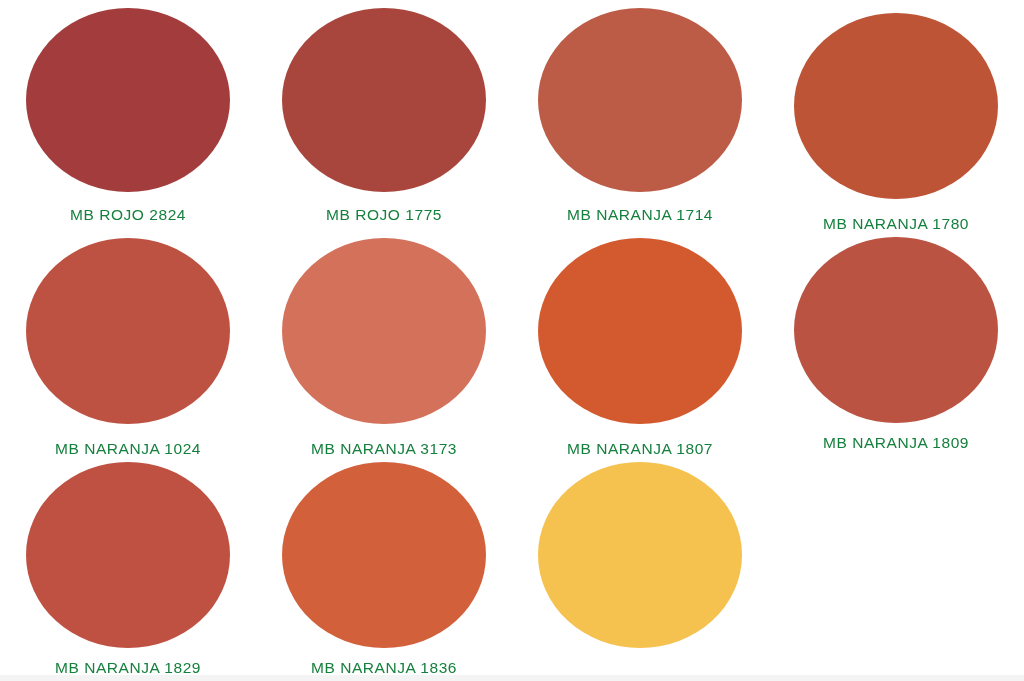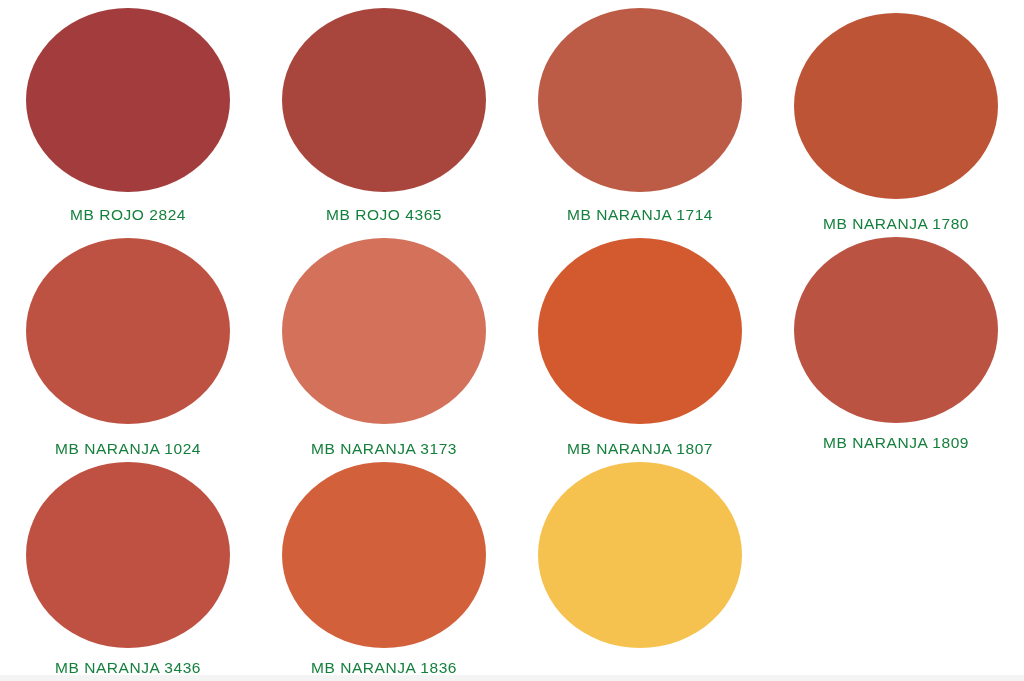--- a/index.html
+++ b/index.html
@@ -72,21 +72,21 @@
 </head>
 <body>
 
 <div id="swatch-grid">
     <div class="swatch-cell row-1">
       <div class="swatch-circle" style="background-color: rgb(163, 60, 60);"></div>
       <div class="swatch-label">MB ROJO 2824</div>
     </div>
     <div class="swatch-cell row-1">
       <div class="swatch-circle" style="background-color: rgb(168, 69, 60);"></div>
-      <div class="swatch-label">MB ROJO 4365</div>
+      <div class="swatch-label">MB ROJO 1775</div>
     </div>
     <div class="swatch-cell row-1">
       <div class="swatch-circle" style="background-color: rgb(188, 91, 70);"></div>
       <div class="swatch-label">MB NARANJA 1714</div>
     </div>
     <div class="swatch-cell row-2">
       <div class="swatch-circle" style="background-color: rgb(189, 84, 54);"></div>
       <div class="swatch-label">MB NARANJA 1780</div>
     </div>
     <div class="swatch-cell row-2">
@@ -100,21 +100,21 @@
     <div class="swatch-cell row-2">
       <div class="swatch-circle" style="background-color: rgb(210, 90, 46);"></div>
       <div class="swatch-label">MB NARANJA 1807</div>
     </div>
     <div class="swatch-cell row-3">
       <div class="swatch-circle" style="background-color: rgb(187, 83, 67);"></div>
       <div class="swatch-label">MB NARANJA 1809</div>
     </div>
     <div class="swatch-cell row-3">
       <div class="swatch-circle" style="background-color: rgb(190, 81, 65);"></div>
-      <div class="swatch-label">MB NARANJA 3436</div>
+      <div class="swatch-label">MB NARANJA 1829</div>
     </div>
     <div class="swatch-cell row-3">
       <div class="swatch-circle" style="background-color: rgb(210, 97, 59);"></div>
       <div class="swatch-label">MB NARANJA 1836</div>
     </div>
     <div class="swatch-cell row-3">
       <div class="swatch-circle" style="background-color: rgb(245, 193, 79);"></div>
     </div>
   </div>
 <div id="bottom-edge-band"></div>

